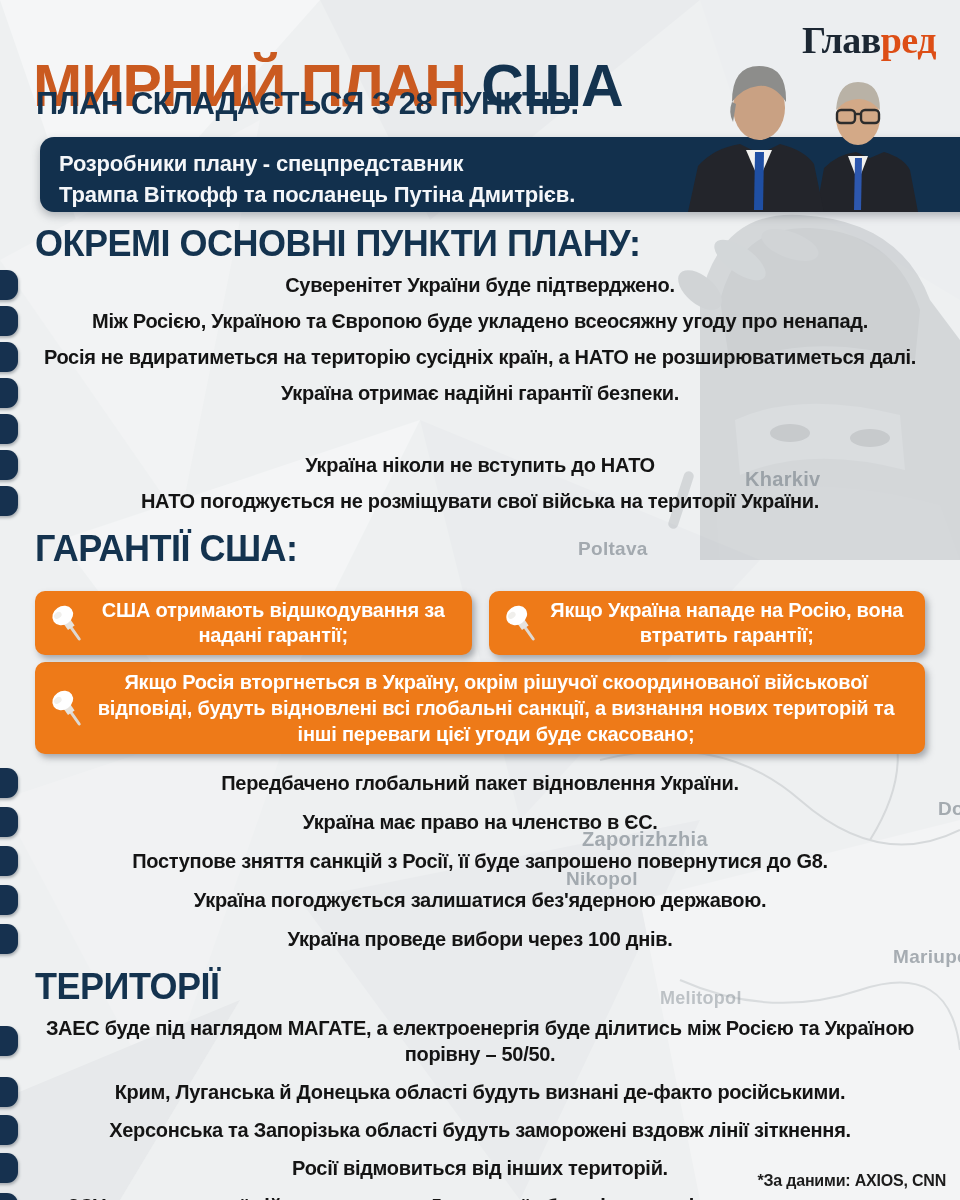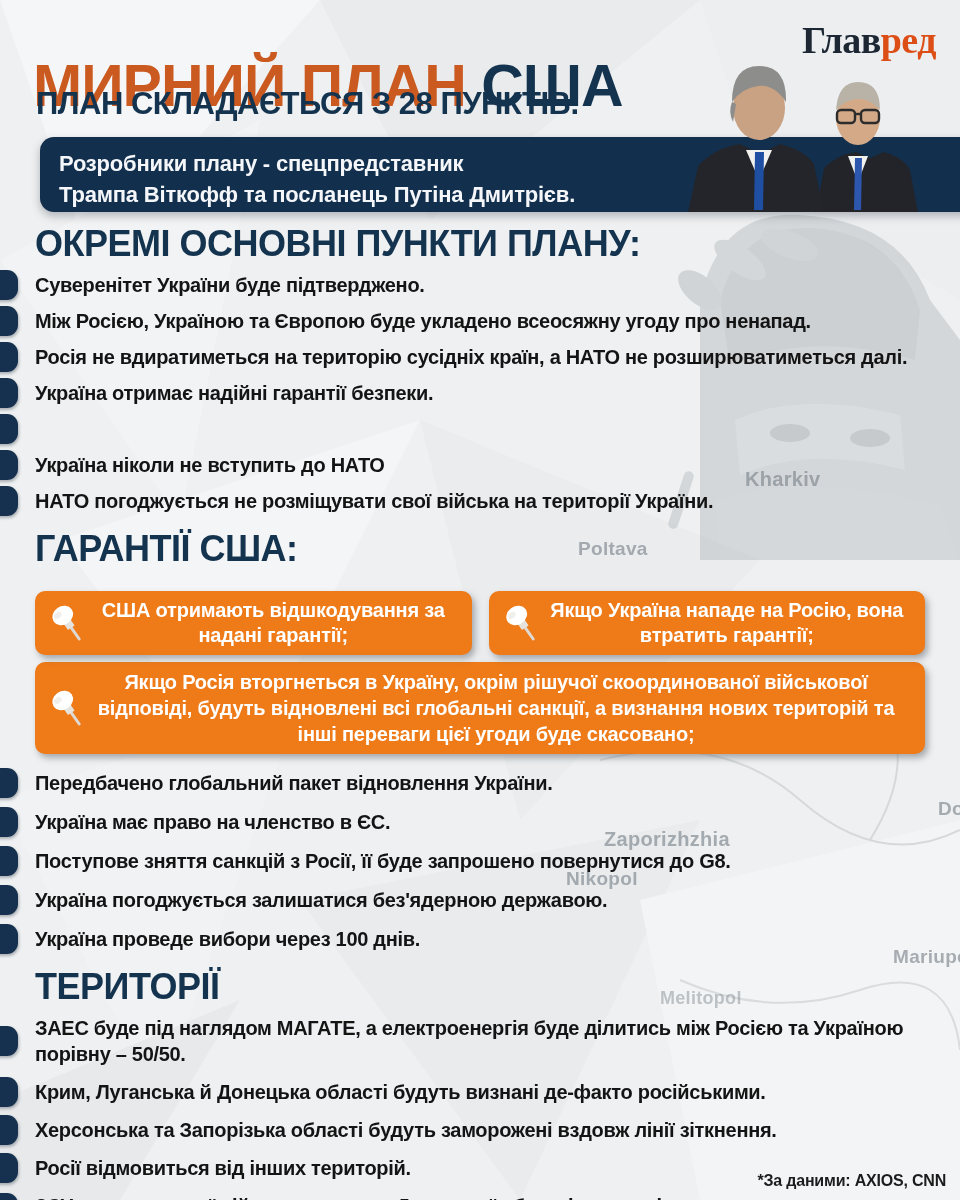--- a/index.html
+++ b/index.html
@@ -30,21 +30,21 @@
   }
   .photos{position:absolute;left:688px;top:52px;width:230px;height:160px;z-index:3;}
 
   
   main{position:absolute;left:0;top:220px;width:960px;padding:0 35px;box-sizing:border-box;z-index:2;}
   .section-heading{
     margin:6px 0 10px 0;font-size:36px;font-weight:bold;color:#14334f;
     letter-spacing:-.5px;line-height:36px;
   }
   .section-heading.mt{margin-top:17px;}
-  ul.bullets{list-style:none;margin:4px 0 0 0;padding:0;}
+  ul.bullets{list-style:none;margin:4px 0 0 0;padding:0;text-align:center;}
   li.bullet{
     position:relative;margin:0 0 10px 0;font-size:20px;font-weight:bold;
     color:#141414;line-height:26px;letter-spacing:-.3px;min-height:26px;
   }
   li.bullet.sp{margin-bottom:13px;}
   li.bullet.sp3{margin-bottom:12px;}
   .marker{
     position:absolute;left:-49px;top:50%;transform:translateY(-50%);
     width:32px;height:30px;background:#16314f;border-radius:11px;
     box-shadow:1px 2px 3px rgba(70,80,90,.4);
@@ -110,21 +110,21 @@
         <path d="M715 500 Q810 470 940 505 L960 560 L720 560 Z" fill="#9da2a7"></path>
         <rect x="676" y="470" width="10" height="60" rx="5" fill="#9aa0a5" transform="rotate(18 681 500)"></rect>
       </g>
     </svg>
   </div>
 
   <div class="map-layer">
     <span class="map-label" style="left:745px;top:468px;font-size:20px;">Kharkiv</span>
     <span class="map-label" style="left:578px;top:538px;font-size:19px;">Poltava</span>
     <span class="map-label" style="left:638px;top:726px;font-size:20px;">Dnipro</span>
-    <span class="map-label" style="left:604px;top:828px;font-size:20px;">Zaporizhzhia</span>
+    <span class="map-label" style="left:582px;top:828px;font-size:20px;">Zaporizhzhia</span>
     <span class="map-label" style="left:566px;top:868px;font-size:19px;">Nikopol</span>
     <span class="map-label" style="left:938px;top:798px;font-size:19px;">Done</span>
     <span class="map-label" style="left:893px;top:946px;font-size:19px;">Mariupol</span>
     <span class="map-label" style="left:660px;top:988px;font-size:18px;opacity:.7;">Melitopol</span>
     <span class="map-label" style="left:290px;top:722px;font-size:17px;opacity:.6;">Kryvyi Rih</span>
   </div>
 
   <h1 class="title"><span class="t-orange">МИРНИЙ ПЛАН </span><span class="t-navy">США</span></h1>
 
   <div class="subtitle">ПЛАН СКЛАДАЄТЬСЯ З 28 ПУНКТІВ.</div>

